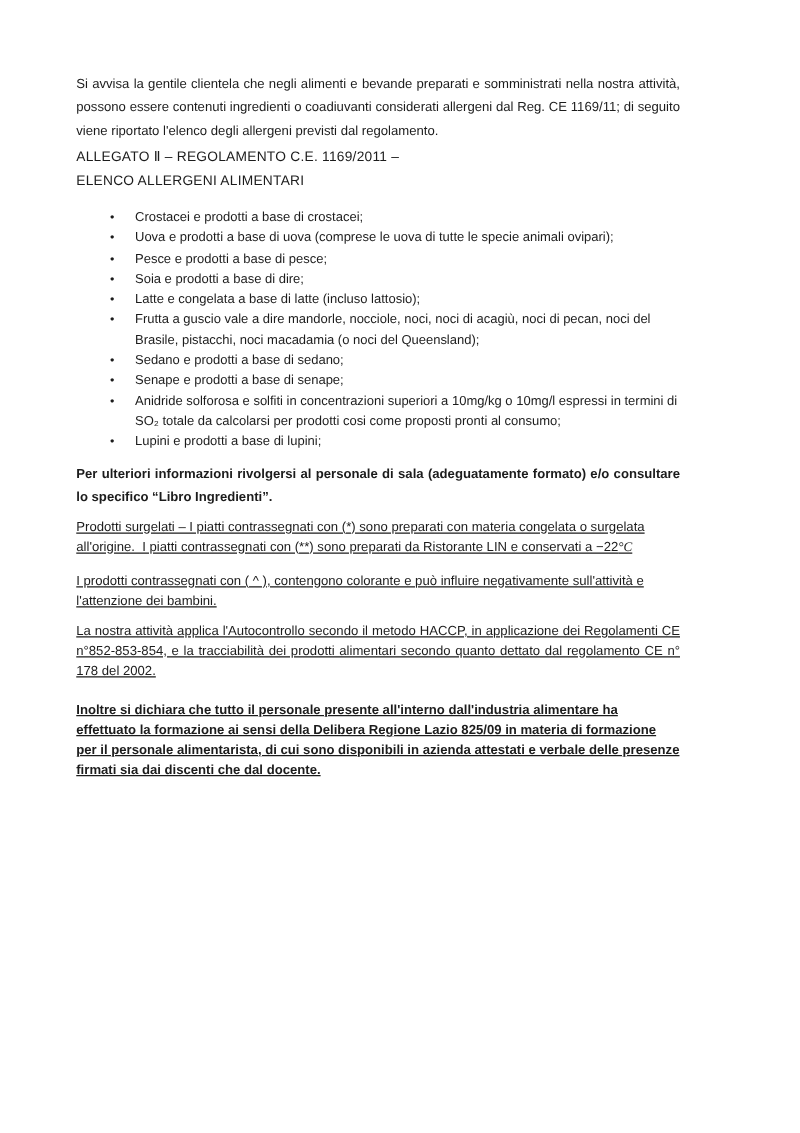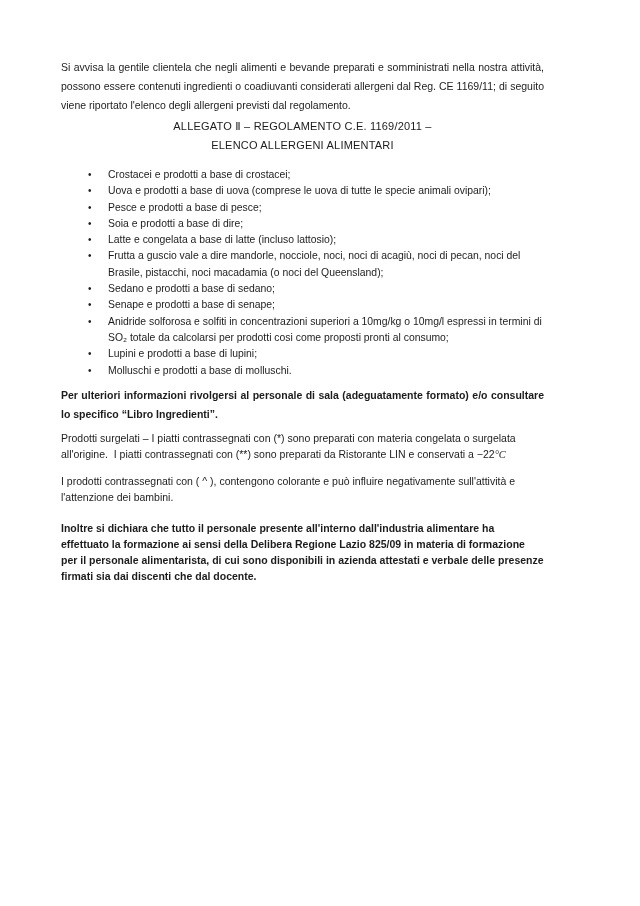--- a/index.html
+++ b/index.html
@@ -18,27 +18,27 @@
   .page {
     box-sizing: border-box;
     width: 604px;
     height: 906px;
     padding: 58px 60px 0 61px;
     background: #ffffff;
     overflow: hidden;
   }
   p { margin: 0; }
   .lh19 { line-height: 19px; }
-  .lh16 { line-height: 16px; }
+  .lh16 { line-height: 16px; text-decoration: underline; }
   .justify { text-align: justify; }
   .bold { font-weight: bold; }
 
   .doc-heading {
     margin-top: 2px;
-    text-align: center;
+    text-align: left;
     line-height: 19px;
     font-size: 11px;
     letter-spacing: 0.2px;
   }
 
   ul.allergen-list {
     list-style: none;
     margin: 12px 0 0 0;
     padding: 0;
     font-size: 10.4px;
@@ -84,28 +84,28 @@
     <li>Crostacei e prodotti a base di crostacei;</li>
     <li>Uova e prodotti a base di uova (comprese le uova di tutte le specie animali ovipari);</li>
     <li>Pesce e prodotti a base di pesce;</li>
     <li>Soia e prodotti a base di dire;</li>
     <li>Latte e congelata a base di latte (incluso lattosio);</li>
     <li>Frutta a guscio vale a dire mandorle, nocciole, noci, noci di acagiù, noci di pecan, noci del Brasile, pistacchi, noci macadamia (o noci del Queensland);</li>
     <li>Sedano e prodotti a base di sedano;</li>
     <li>Senape e prodotti a base di senape;</li>
     <li>Anidride solforosa e solfiti in concentrazioni superiori a 10mg/kg o 10mg/l espressi in termini di SO₂ totale da calcolarsi per prodotti cosi come proposti pronti al consumo;</li>
     <li>Lupini e prodotti a base di lupini;</li>
-    <li>Molluschi e prodotti a base di molluschi.</li>
   </ul>
 
   <p class="lh19 justify bold p-info">Per ulteriori informazioni rivolgersi al personale di sala (adeguatamente formato) e/o consultare lo specifico “Libro Ingredienti”.</p>
 
 
   <p class="lh16 p-frozen">
     <span>Prodotti surgelati – I piatti contrassegnati con (*) sono preparati con materia congelata o surgelata all'origine.&nbsp; I piatti contrassegnati con (**) sono preparati da Ristorante LIN e conservati a −22</span><span class="unit-italic">°C</span>
   </p>
 
   <p class="lh16 p-colorant">I prodotti contrassegnati con ( ^ ), contengono colorante e può influire negativamente sull'attività e l'attenzione dei bambini.</p>
 
+  <p class="lh16 justify p-haccp">La nostra attività applica l'Autocontrollo secondo il metodo HACCP, in applicazione dei Regolamenti CE n°852-853-854, e la tracciabilità dei prodotti alimentari secondo quanto dettato dal regolamento CE n° 178 del 2002.</p>
 
   <p class="lh16 bold p-training">Inoltre si dichiara che tutto il personale presente all'interno dall'industria alimentare ha effettuato la formazione ai sensi della Delibera Regione Lazio 825/09 in materia di formazione per il personale alimentarista, di cui sono disponibili in azienda attestati e verbale delle presenze firmati sia dai discenti che dal docente.</p>
 
 </div>
 
 </body></html>

